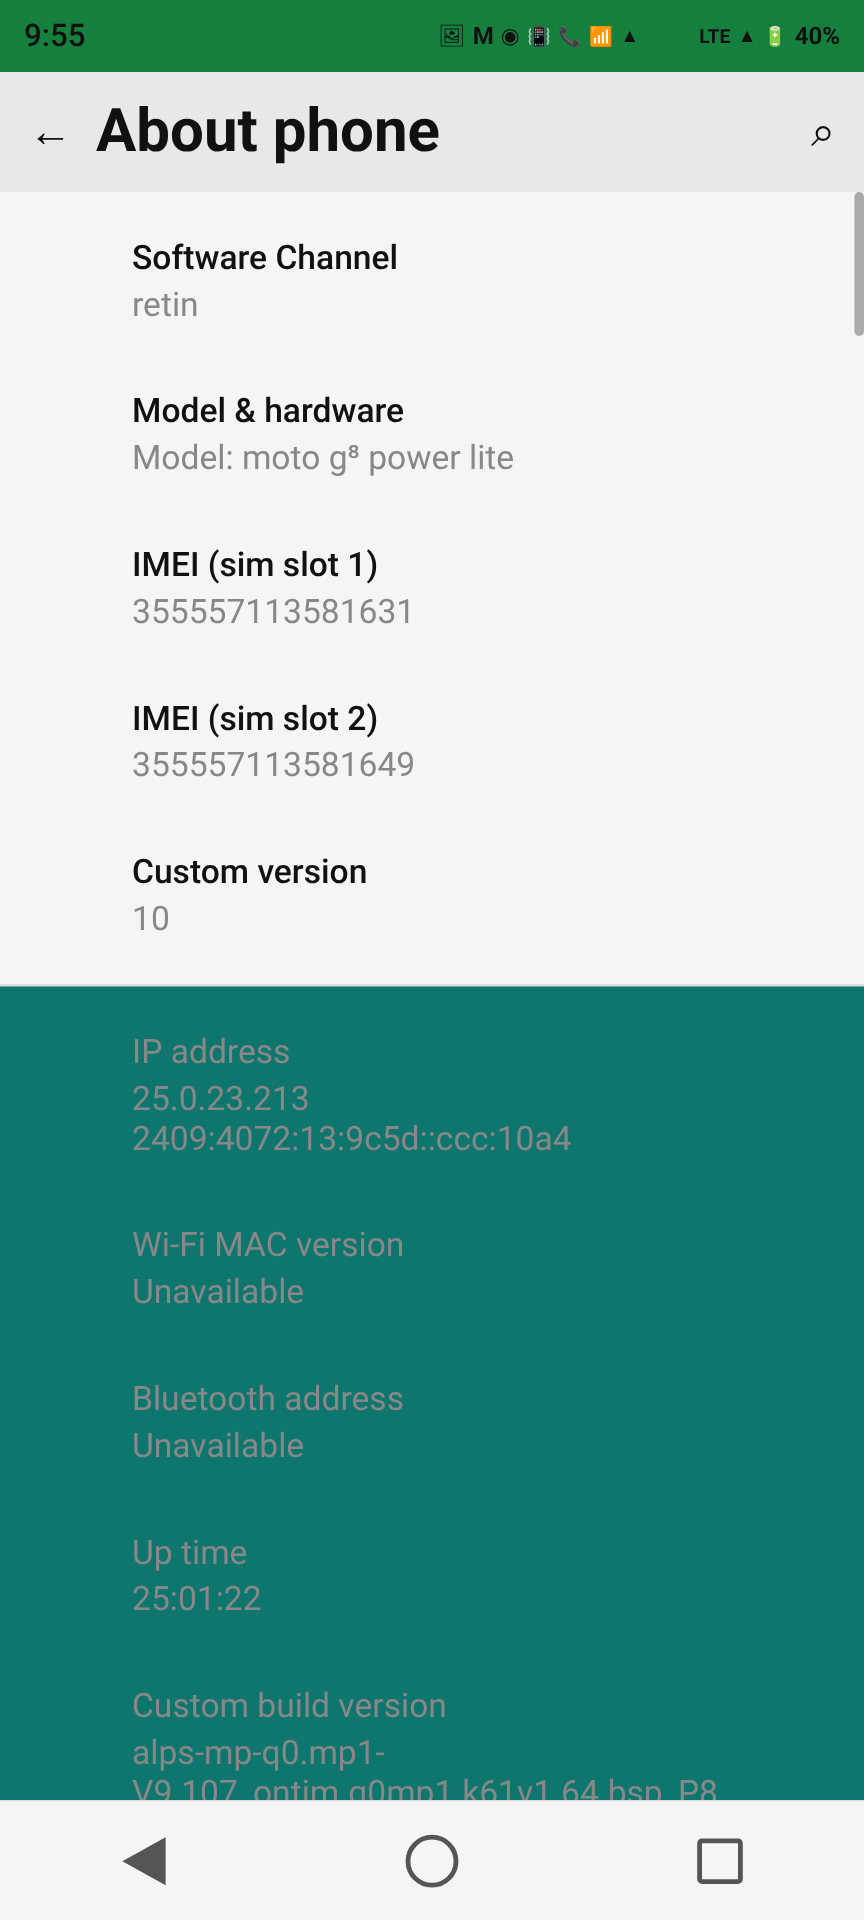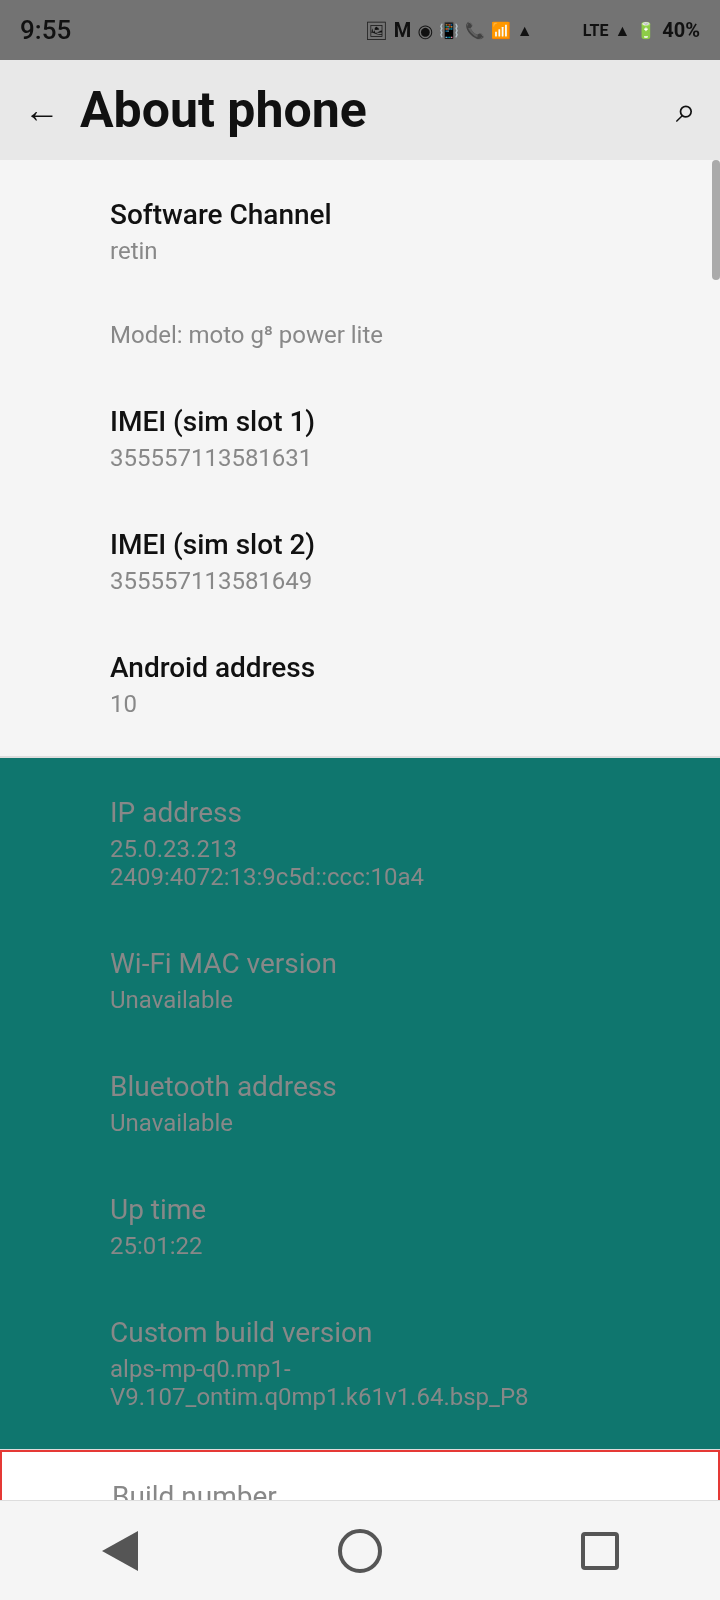--- a/index.html
+++ b/index.html
@@ -10,21 +10,21 @@
       background: #f5f5f5;
       font-family: 'Roboto', Arial, sans-serif;
       position: relative;
       overflow-x: hidden;
     }
 
     
     .status-bar {
       width: 720px;
       height: 60px;
-      background: #737373;
+      background: #15803d;
       display: flex;
       align-items: center;
       justify-content: space-between;
       padding: 0 20px;
     }
     .status-time {
       font-size: 26px;
       font-weight: 500;
       color: #111;
     }
@@ -92,21 +92,21 @@
     }
 
     .item-title {
       font-size: 28px;
       font-weight: 500;
       color: #111;
       margin-bottom: 6px;
     }
 
     .item-subtitle {
-      font-size: 24px;
+      font-size: 28px;
       color: #888;
     }
 
     
     .divider {
       height: 1.5px;
       background: #ddd;
       margin: 0;
     }
     .scrollbar-thumb {
@@ -201,35 +201,36 @@
 <div class="content">
 
   <div class="section-gray">
 
     <div class="list-item">
       <div class="item-title">Software Channel</div>
       <div class="item-subtitle">retin</div>
     </div>
 
     <div class="list-item">
+      <div class="item-title">Model &amp; hardware</div>
       <div class="item-subtitle">Model: moto g⁸ power lite</div>
     </div>
 
     <div class="list-item">
       <div class="item-title">IMEI (sim slot 1)</div>
       <div class="item-subtitle">355557113581631</div>
     </div>
 
     <div class="list-item">
       <div class="item-title">IMEI (sim slot 2)</div>
       <div class="item-subtitle">355557113581649</div>
     </div>
 
     <div class="list-item">
-      <div class="item-title">Android address</div>
+      <div class="item-title">Custom version</div>
       <div class="item-subtitle">10</div>
     </div>
 
   </div>
 
   <div class="divider"></div>
 
   <div class="section-white">
 
     <div class="list-item">

